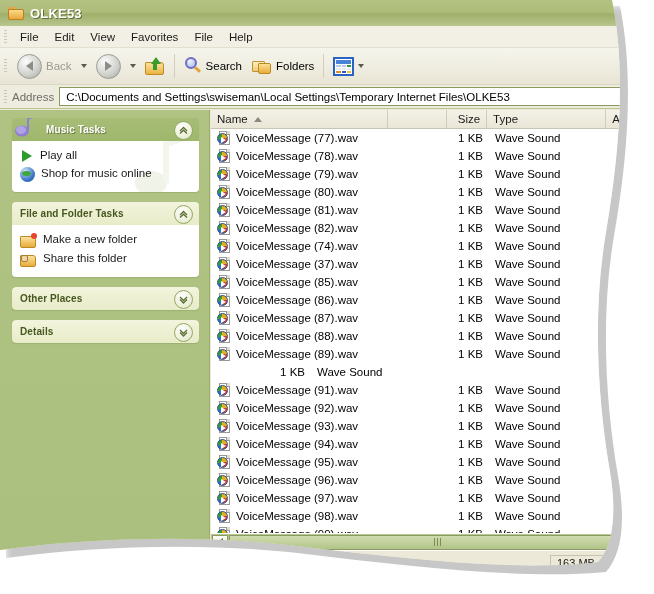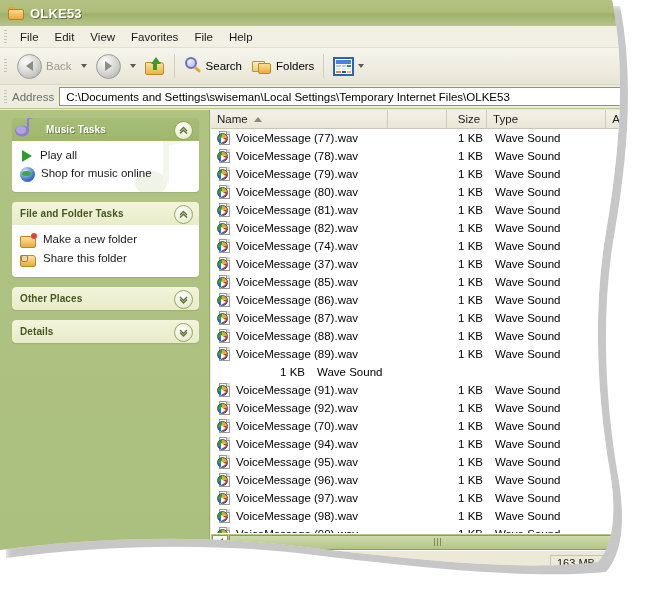--- a/index.html
+++ b/index.html
@@ -574,21 +574,21 @@
               <div class="cell-blank"></div>
               <div class="cell-size">1 KB</div>
               <div class="cell-type">Wave Sound</div>
             </div>
             <div class="row">
               <div class="cell-name">
                 <span class="wav-ico">
                   <span class="pg"></span>
                   <span class="disc"></span>
                 </span>
-                <span class="fname">VoiceMessage (70).wav</span>
+                <span class="fname">VoiceMessage (93).wav</span>
               </div>
               <div class="cell-blank"></div>
               <div class="cell-size">1 KB</div>
               <div class="cell-type">Wave Sound</div>
             </div>
             <div class="row">
               <div class="cell-name">
                 <span class="wav-ico">
                   <span class="pg"></span>
                   <span class="disc"></span>

